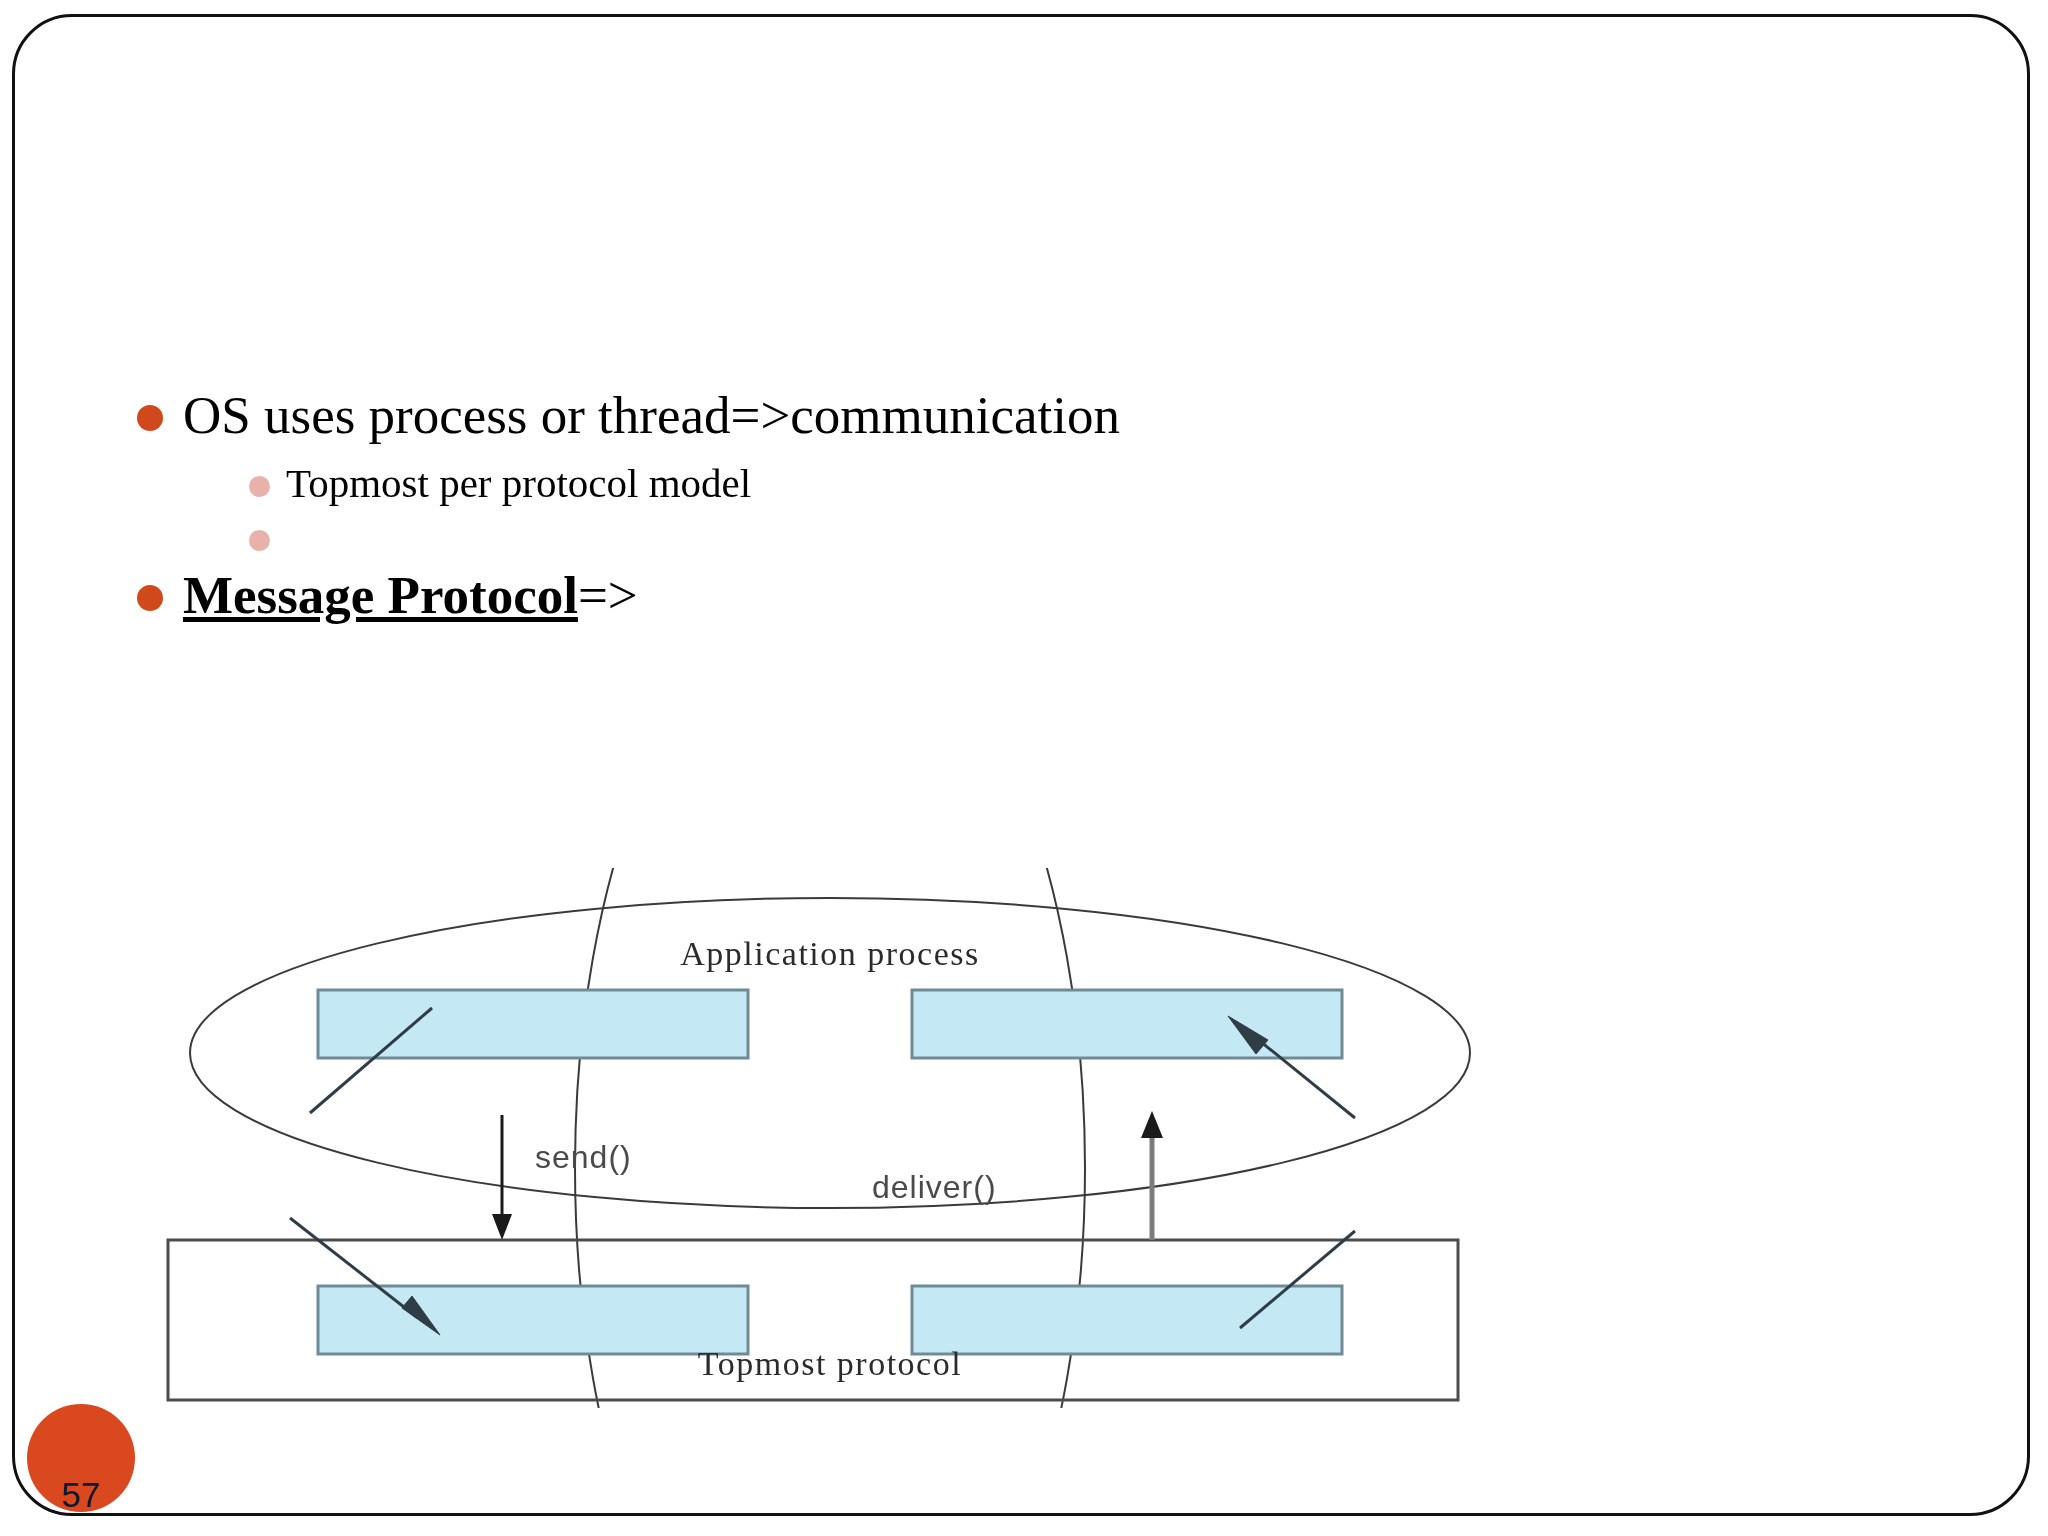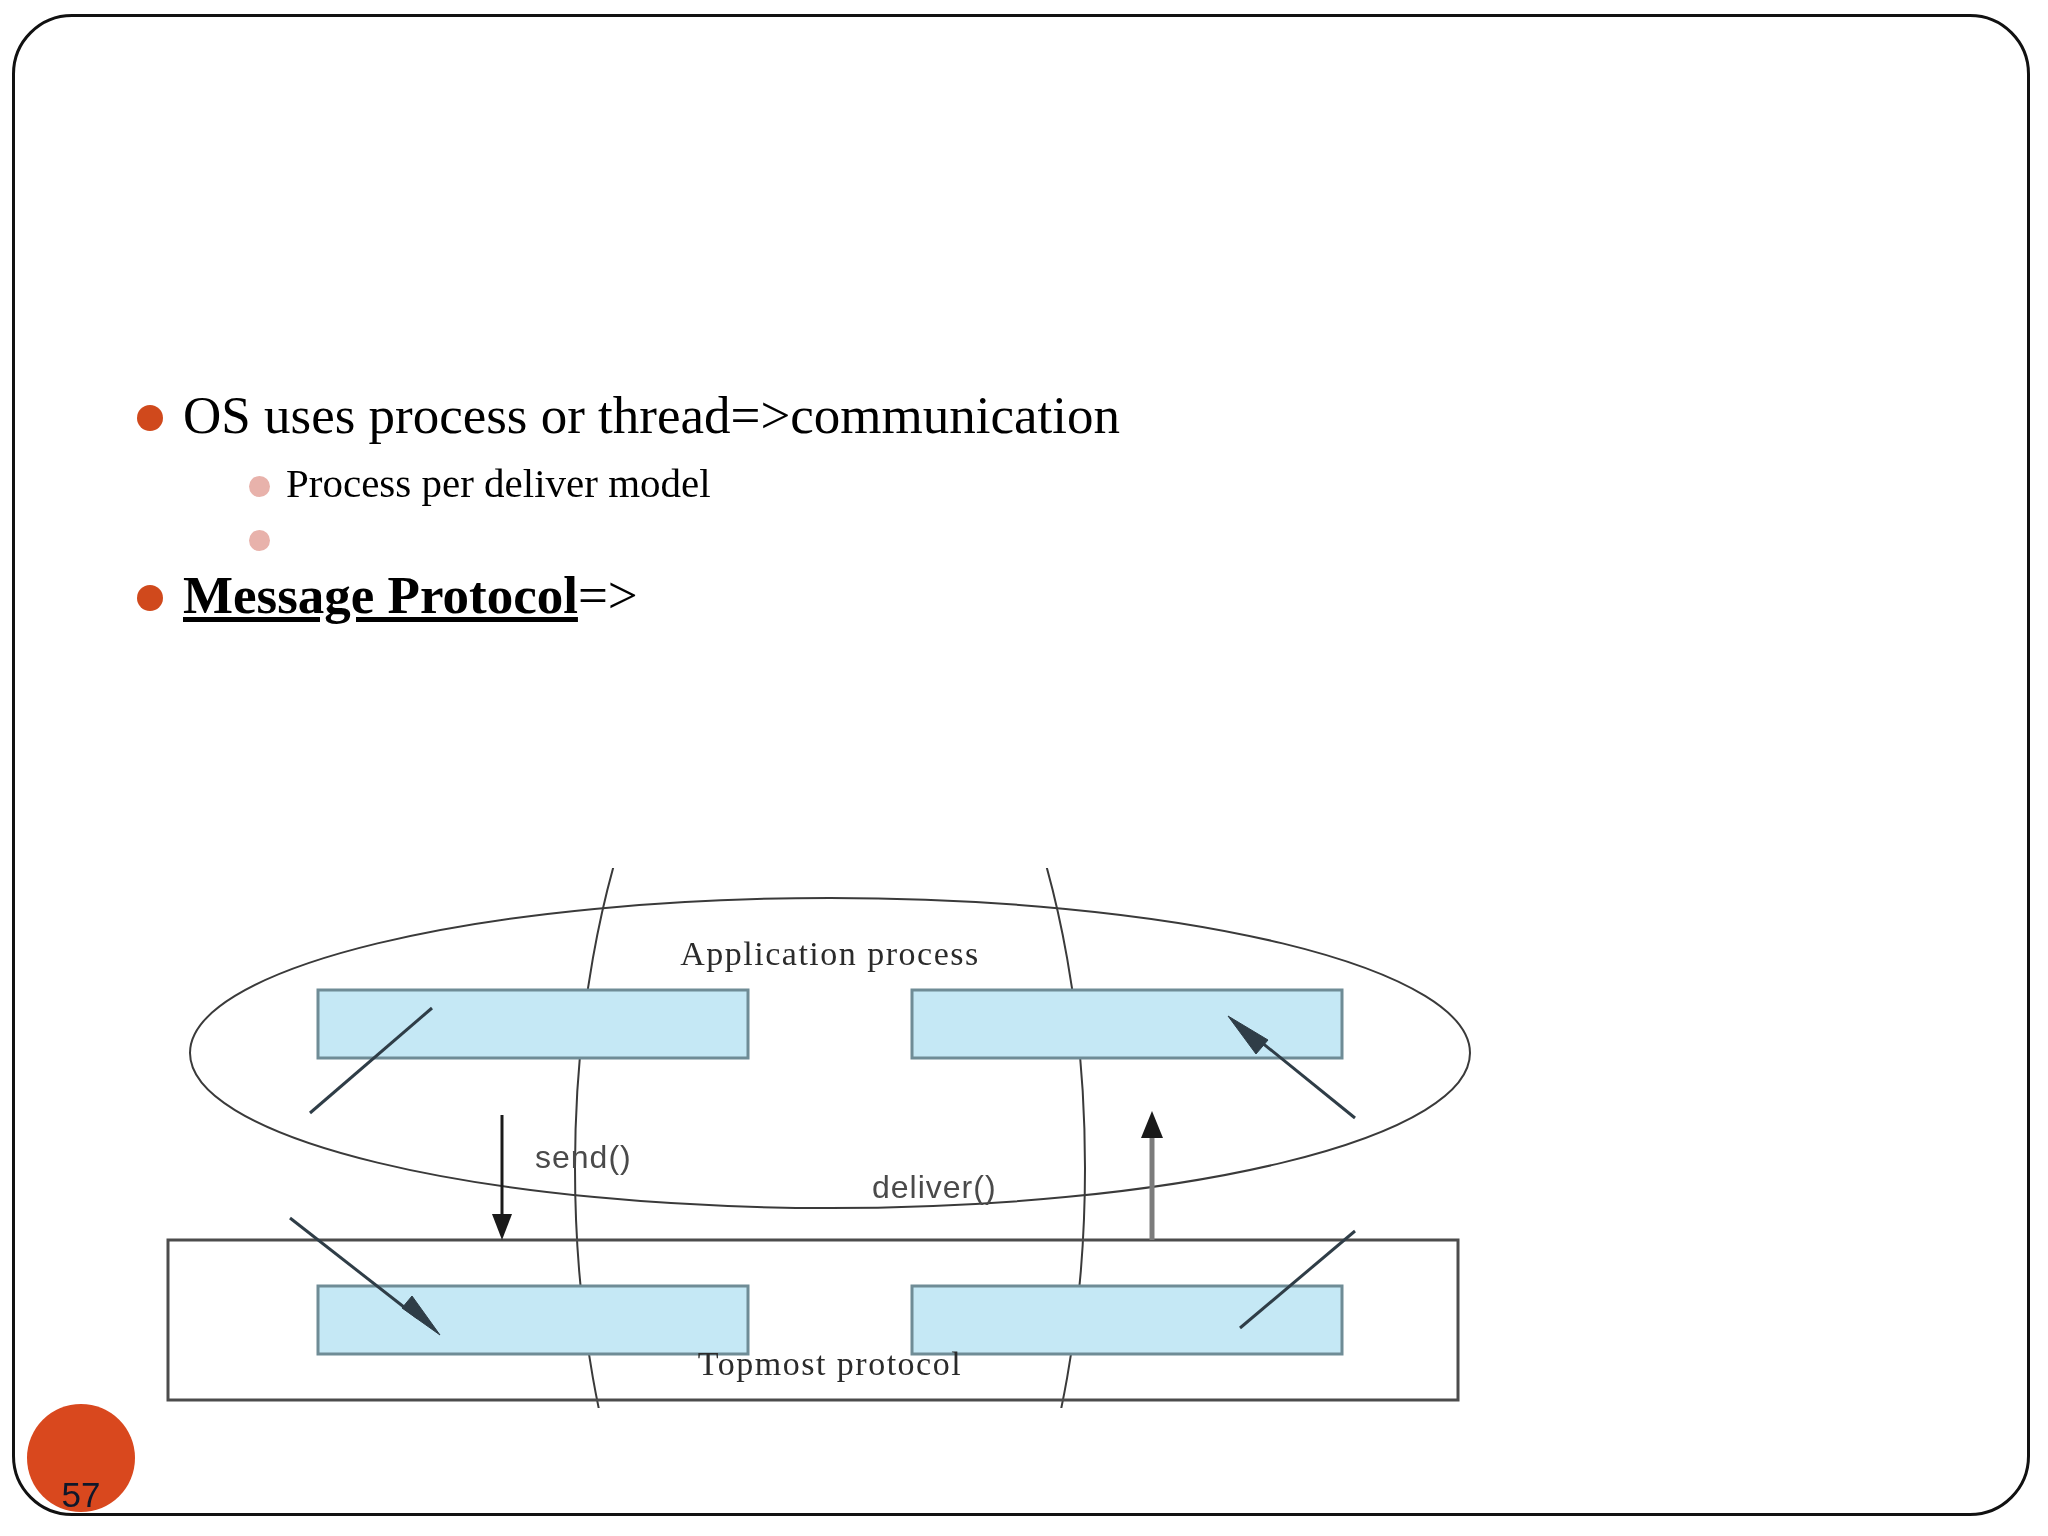--- a/index.html
+++ b/index.html
@@ -140,21 +140,21 @@
 
     <div class="bullet-row l1">
       <span class="dot-l1" style="background: rgb(208, 73, 28);"></span>
       <span class="text-l1">OS uses process or thread=&gt;communication</span>
     </div>
 
 
     <div class="sublist">
       <div class="bullet-row">
         <span class="dot-l2" style="background: rgb(232, 178, 171);"></span>
-        <span class="text-l2">Process per deliver model</span>
+        <span class="text-l2">Topmost per protocol model</span>
       </div>
       <div class="bullet-row">
         <span class="dot-l2" style="background: rgb(232, 178, 171);"></span>
       </div>
     </div>
 
     <div class="bullet-row l1">
       <span class="dot-l1" style="background: rgb(208, 73, 28);"></span>
       <span class="text-l1"><span class="emph">Message Protocol</span><span class="arrow-tail">=&gt;</span></span>
     </div>

